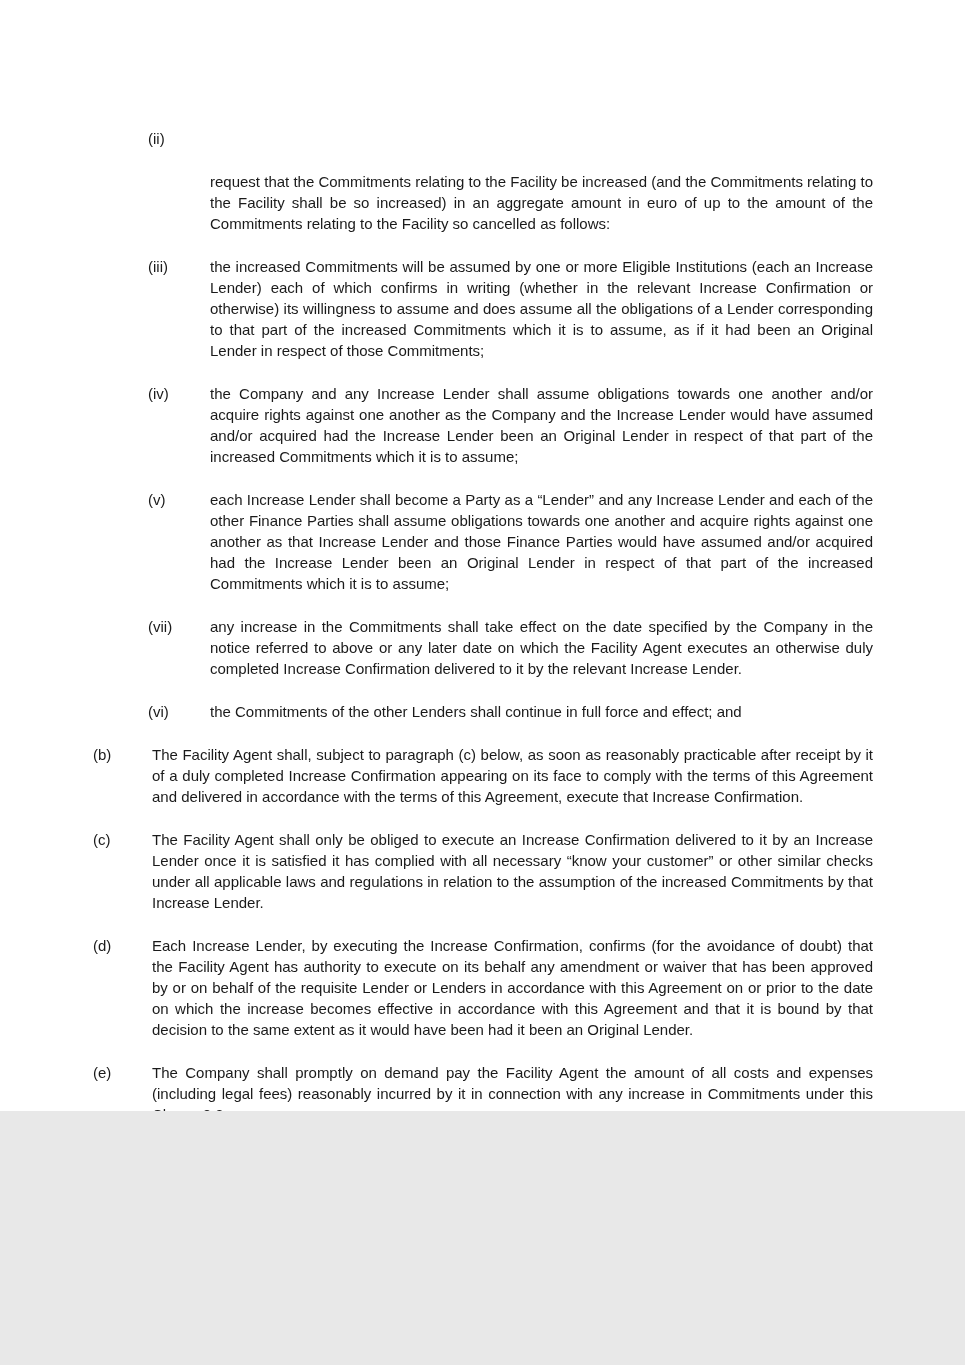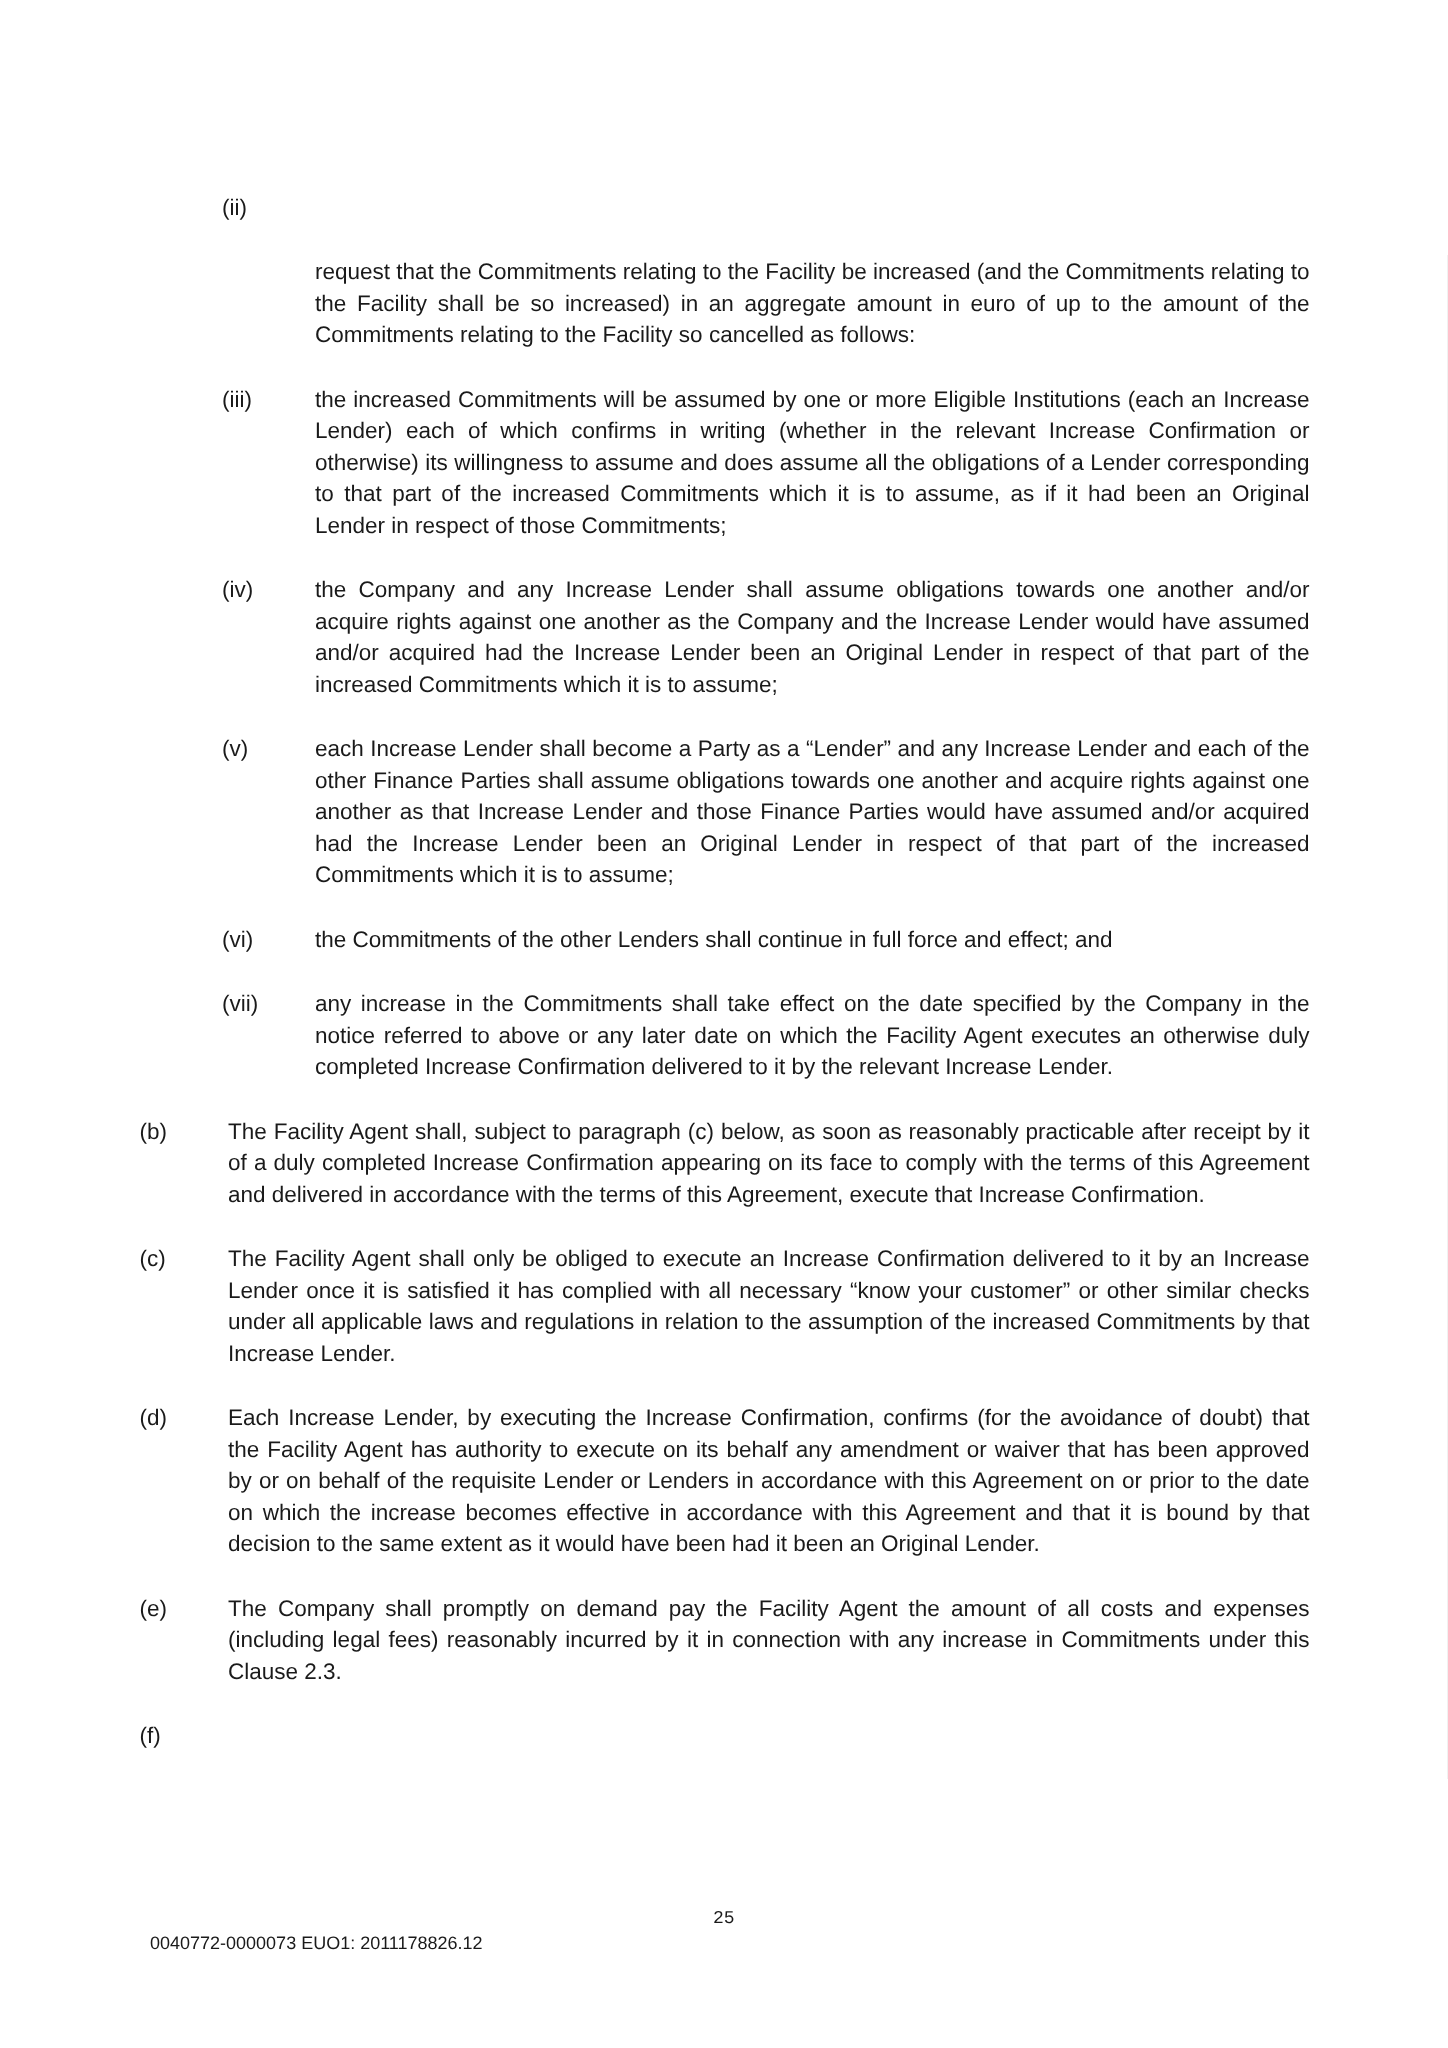--- a/index.html
+++ b/index.html
@@ -1,20 +1,20 @@
 <!DOCTYPE html>
 <html><head>
 <meta charset="utf-8">
 <style>
   * { margin: 0; padding: 0; box-sizing: border-box; }
   html, body { background: #e8e8e8; }
   .page {
     position: relative;
     width: 965px;
-    height: 1365px;
+    height: 1111px;
     margin: 0 auto;
     background: #ffffff;
     font-family: "Liberation Sans", "DejaVu Sans", sans-serif;
     color: #1a1a1a;
     overflow: hidden;
   }
   .content {
     padding-top: 128px;
     padding-right: 92px;
   }
@@ -79,26 +79,26 @@
       </div>
       <div class="para lvl2">
         <span class="marker">(iv)</span>
         <span class="body">the Company and any Increase Lender shall assume obligations towards one another and/or acquire rights against one another as the Company and the Increase Lender would have assumed and/or acquired had the Increase Lender been an Original Lender in respect of that part of the increased Commitments which it is to assume;</span>
       </div>
       <div class="para lvl2">
         <span class="marker">(v)</span>
         <span class="body">each Increase Lender shall become a Party as a “Lender” and any Increase Lender and each of the other Finance Parties shall assume obligations towards one another and acquire rights against one another as that Increase Lender and those Finance Parties would have assumed and/or acquired had the Increase Lender been an Original Lender in respect of that part of the increased Commitments which it is to assume;</span>
       </div>
       <div class="para lvl2">
+        <span class="marker">(vii)</span>
+        <span class="body">any increase in the Commitments shall take effect on the date specified by the Company in the notice referred to above or any later date on which the Facility Agent executes an otherwise duly completed Increase Confirmation delivered to it by the relevant Increase Lender.</span>
+      </div>
+      <div class="para lvl2">
         <span class="marker">(vi)</span>
         <span class="body">the Commitments of the other Lenders shall continue in full force and effect; and</span>
-      </div>
-      <div class="para lvl2">
-        <span class="marker">(vii)</span>
-        <span class="body">any increase in the Commitments shall take effect on the date specified by the Company in the notice referred to above or any later date on which the Facility Agent executes an otherwise duly completed Increase Confirmation delivered to it by the relevant Increase Lender.</span>
       </div>
       <div class="para lvl1">
         <span class="marker">(b)</span>
         <span class="body">The Facility Agent shall, subject to paragraph (c) below, as soon as reasonably practicable after receipt by it of a duly completed Increase Confirmation appearing on its face to comply with the terms of this Agreement and delivered in accordance with the terms of this Agreement, execute that Increase Confirmation.</span>
       </div>
       <div class="para lvl1">
         <span class="marker">(c)</span>
         <span class="body">The Facility Agent shall only be obliged to execute an Increase Confirmation delivered to it by an Increase Lender once it is satisfied it has complied with all necessary “know your customer” or other similar checks under all applicable laws and regulations in relation to the assumption of the increased Commitments by that Increase Lender.</span>
       </div>
       <div class="para lvl1">

